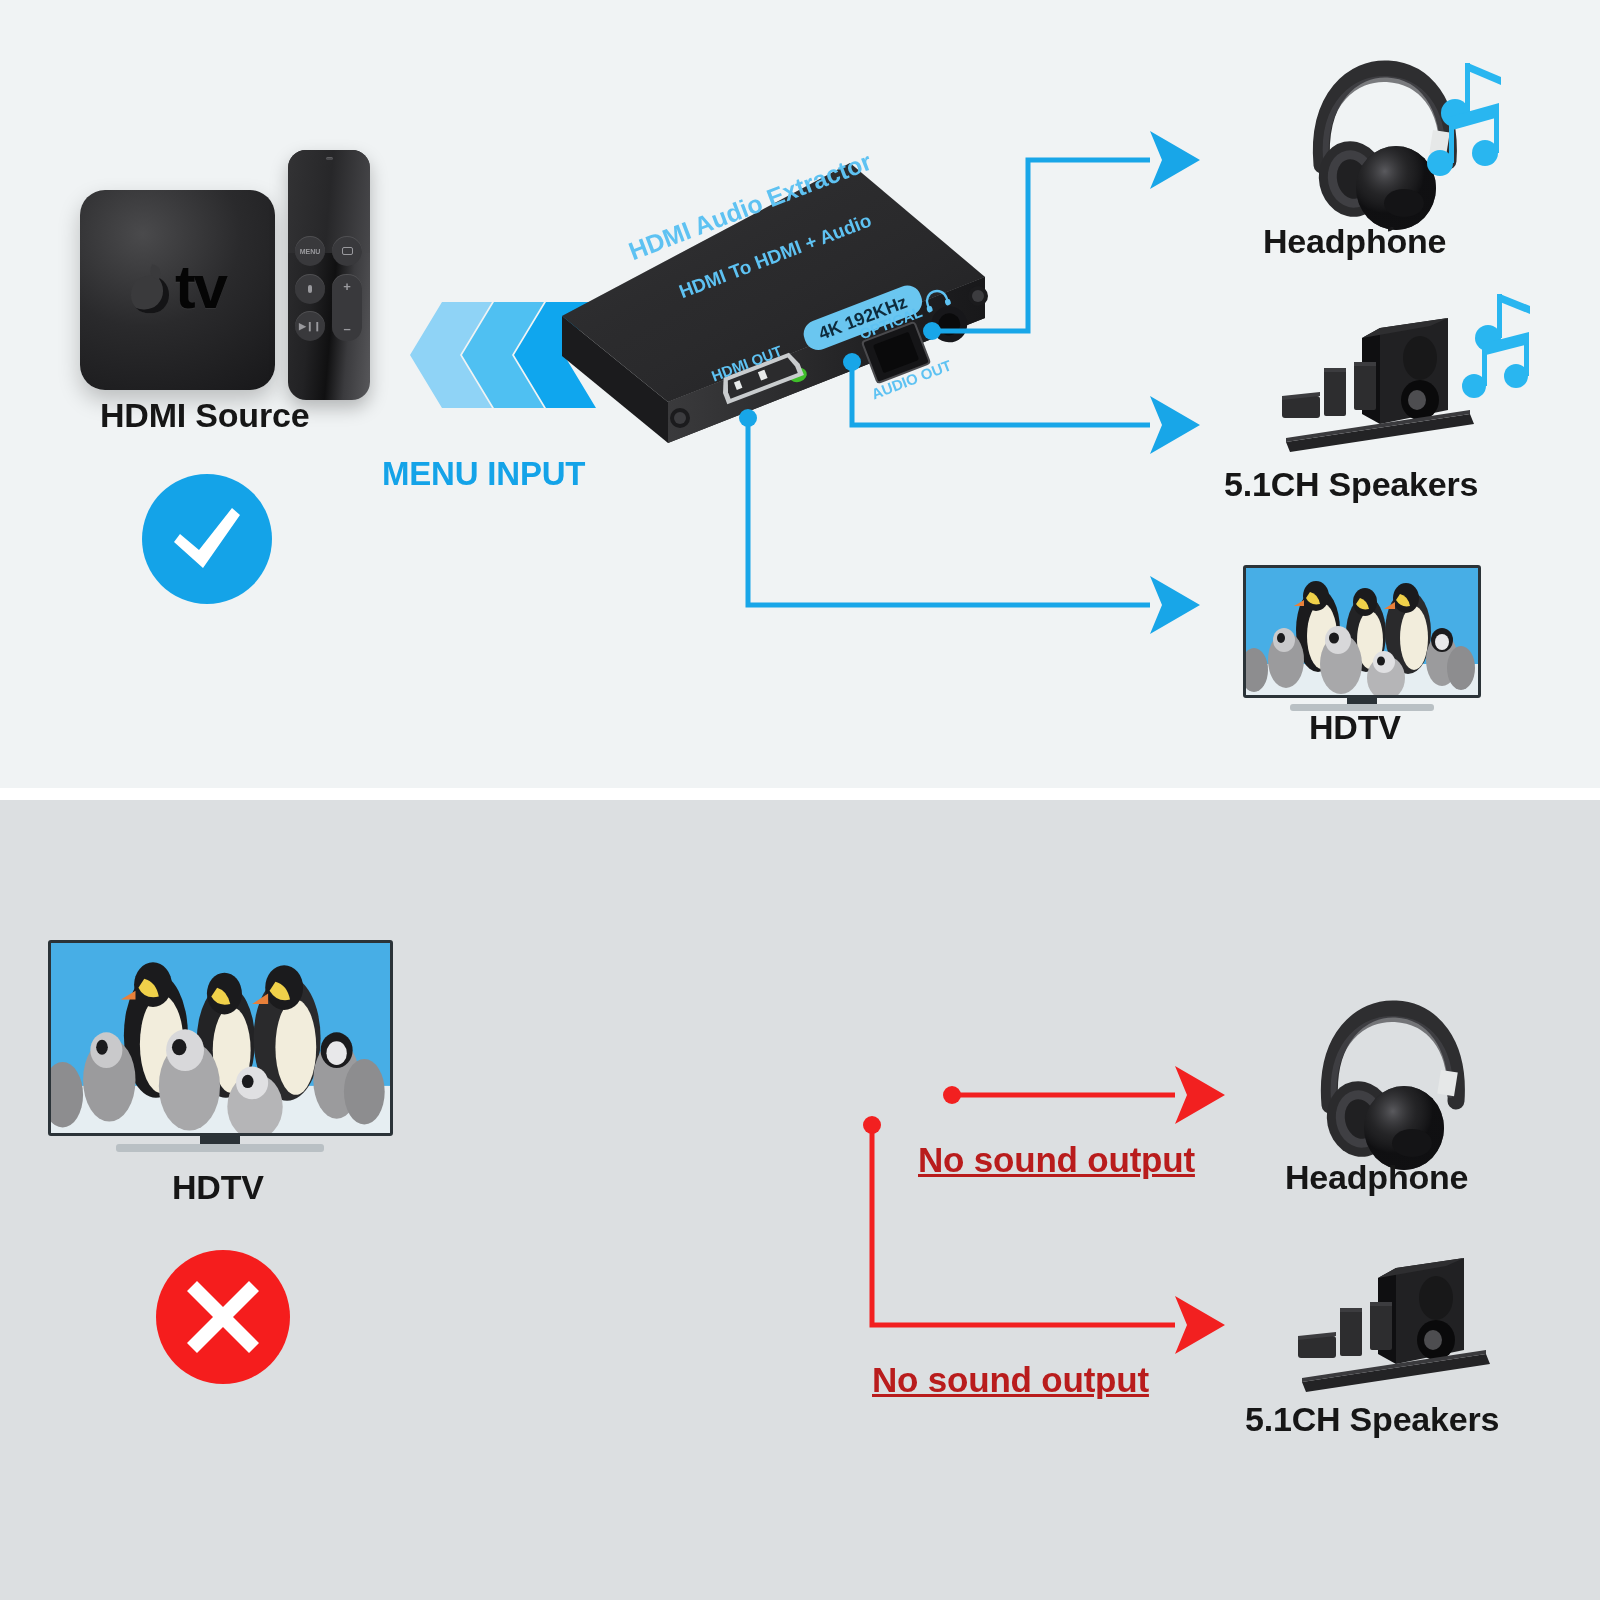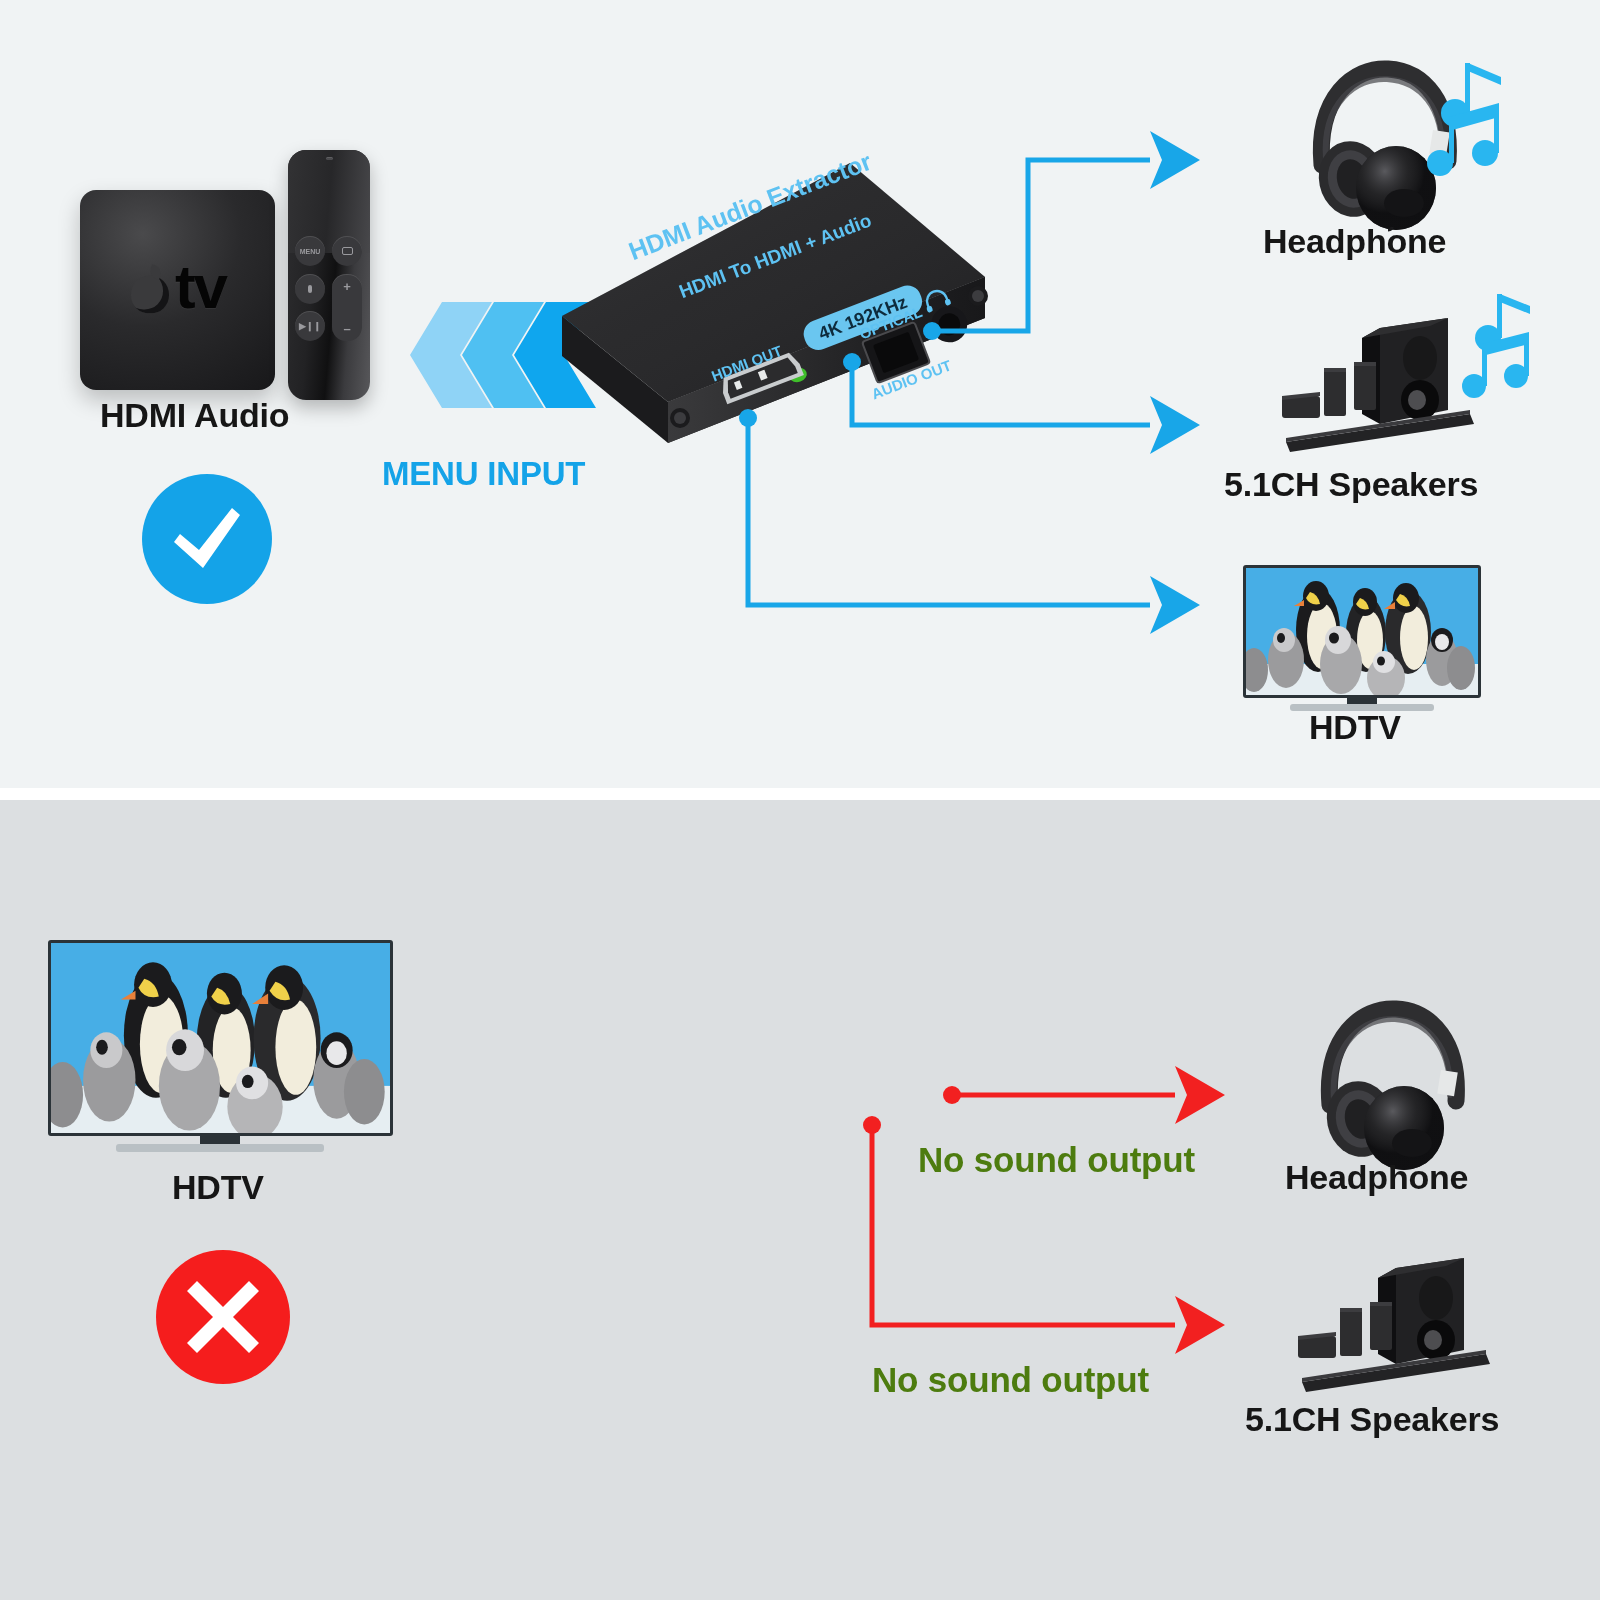--- a/index.html
+++ b/index.html
@@ -18,28 +18,28 @@
 
   
   .lbl {
     position:absolute;
     font-weight:bold;
     color:#161616;
     white-space:nowrap;
     letter-spacing:-0.2px;
   }
   .lbl-blue { color:#14a3e8; }
-  .lbl-red  { color:#4d7c0f; }
+  .lbl-red  { color:#b91c1c;text-decoration:underline; }
 
   
   .atv-box {
     position:absolute;
     background:
       radial-gradient(120% 110% at 32% 22%, #4a4a4c 0%, #2a2a2c 42%, #141416 100%);
-    border-radius:16px;
+    border-radius:25px;
     box-shadow: 0 10px 22px rgba(0,0,0,.22);
   }
   .atv-logo {
     position:absolute; left:0; right:0; top:48%;
     transform:translateY(-50%);
     text-align:center;
     color:#050505;
     font-size:62px;
     font-weight:bold;
     letter-spacing:-2px;
@@ -150,21 +150,21 @@
           <span class="mic-dot"></span>
         </div>
       <div class="rbtn" style="left:7px;top:161px;width:30px;height:30px;font-size:9px;">▶❙❙</div>
       <div class="rbtn rbtn-pill" style="left:44px;top:124px;width:30px;height:67px;flex-direction:column;justify-content:space-between;padding:5px 0;font-size:13px;">
         <span>+</span>
         <span>–</span>
       </div>
     </div>
   </div>
 
-  <div class="lbl" style="left:100px;top:396px;font-size:34px;">HDMI Audio</div>
+  <div class="lbl" style="left:100px;top:396px;font-size:34px;">HDMI Source</div>
 
   <div class="badge badge-check" style="left:142px;top:474px;width:130px;height:130px;">
     <svg width="74" height="66" viewBox="0 0 74 66">
       <path d="M4 36 L10 28 L29 44 L62 2 L70 9 L33 62 Z" fill="#ffffff"></path>
     </svg>
   </div>
 
   <div class="chevgroup" style="left:410px;top:300px;width:180px;height:108px;">
     <svg width="190" height="110" viewBox="0 0 190 110">
       <g>

